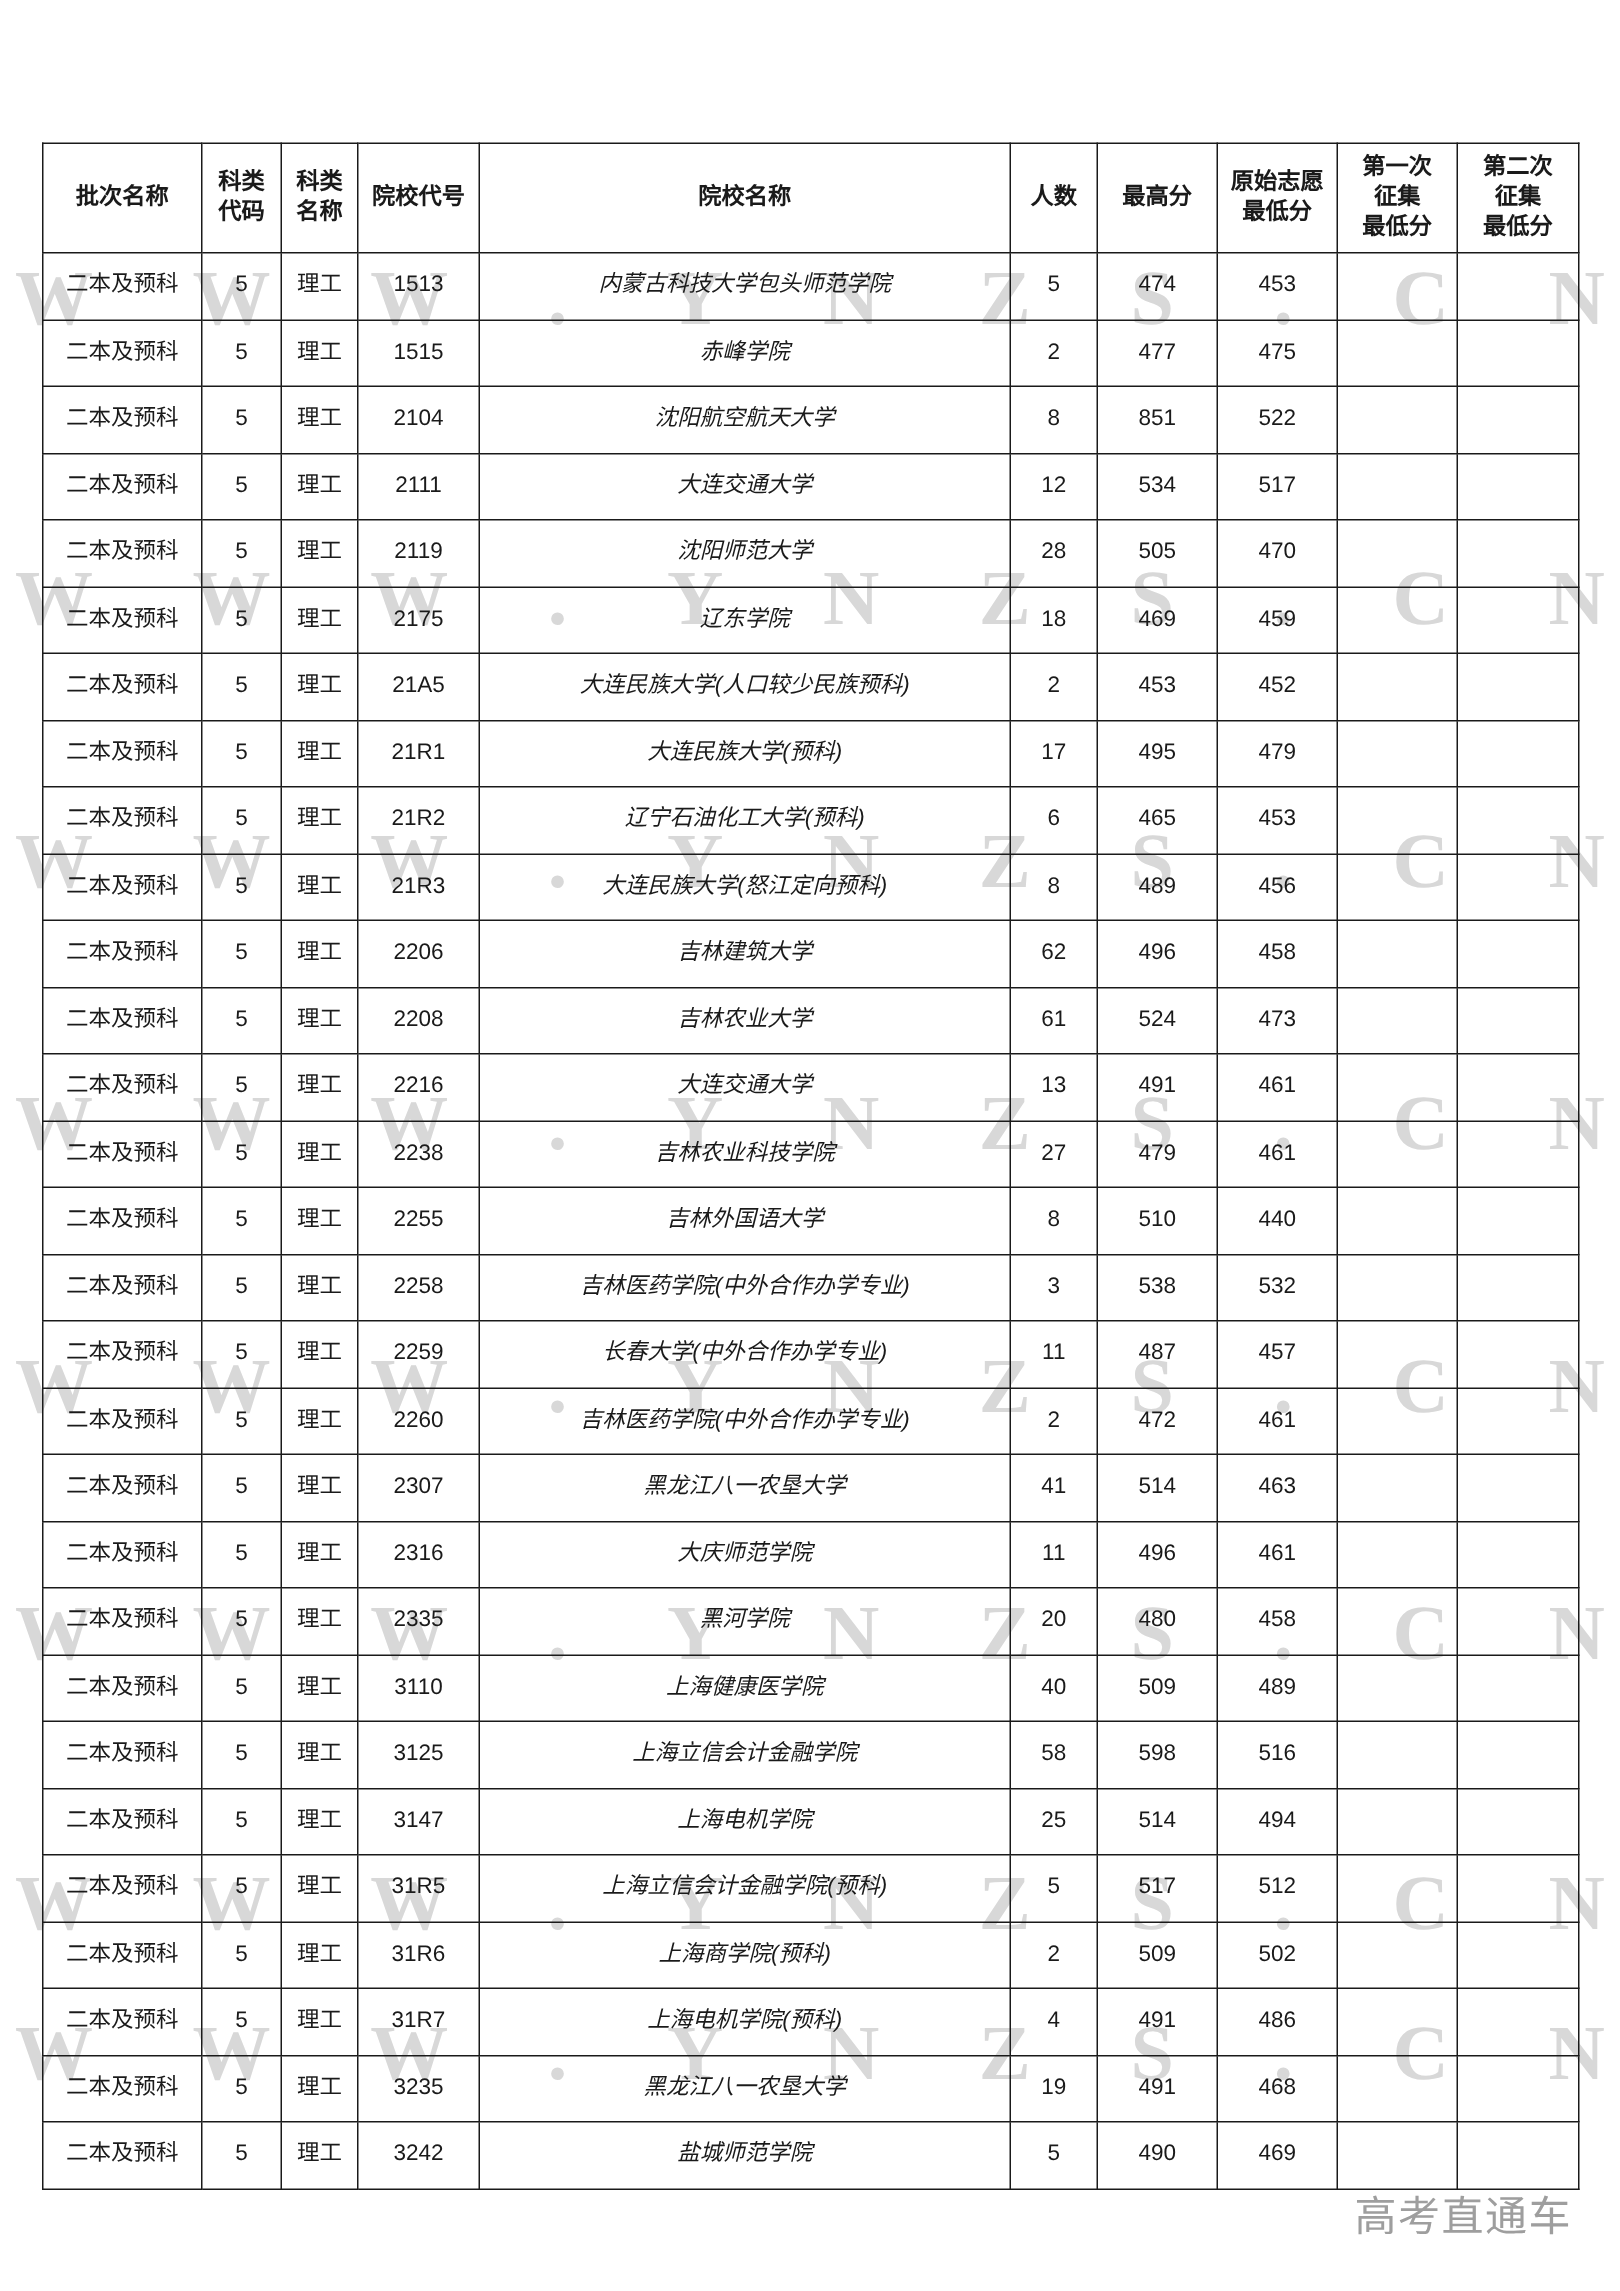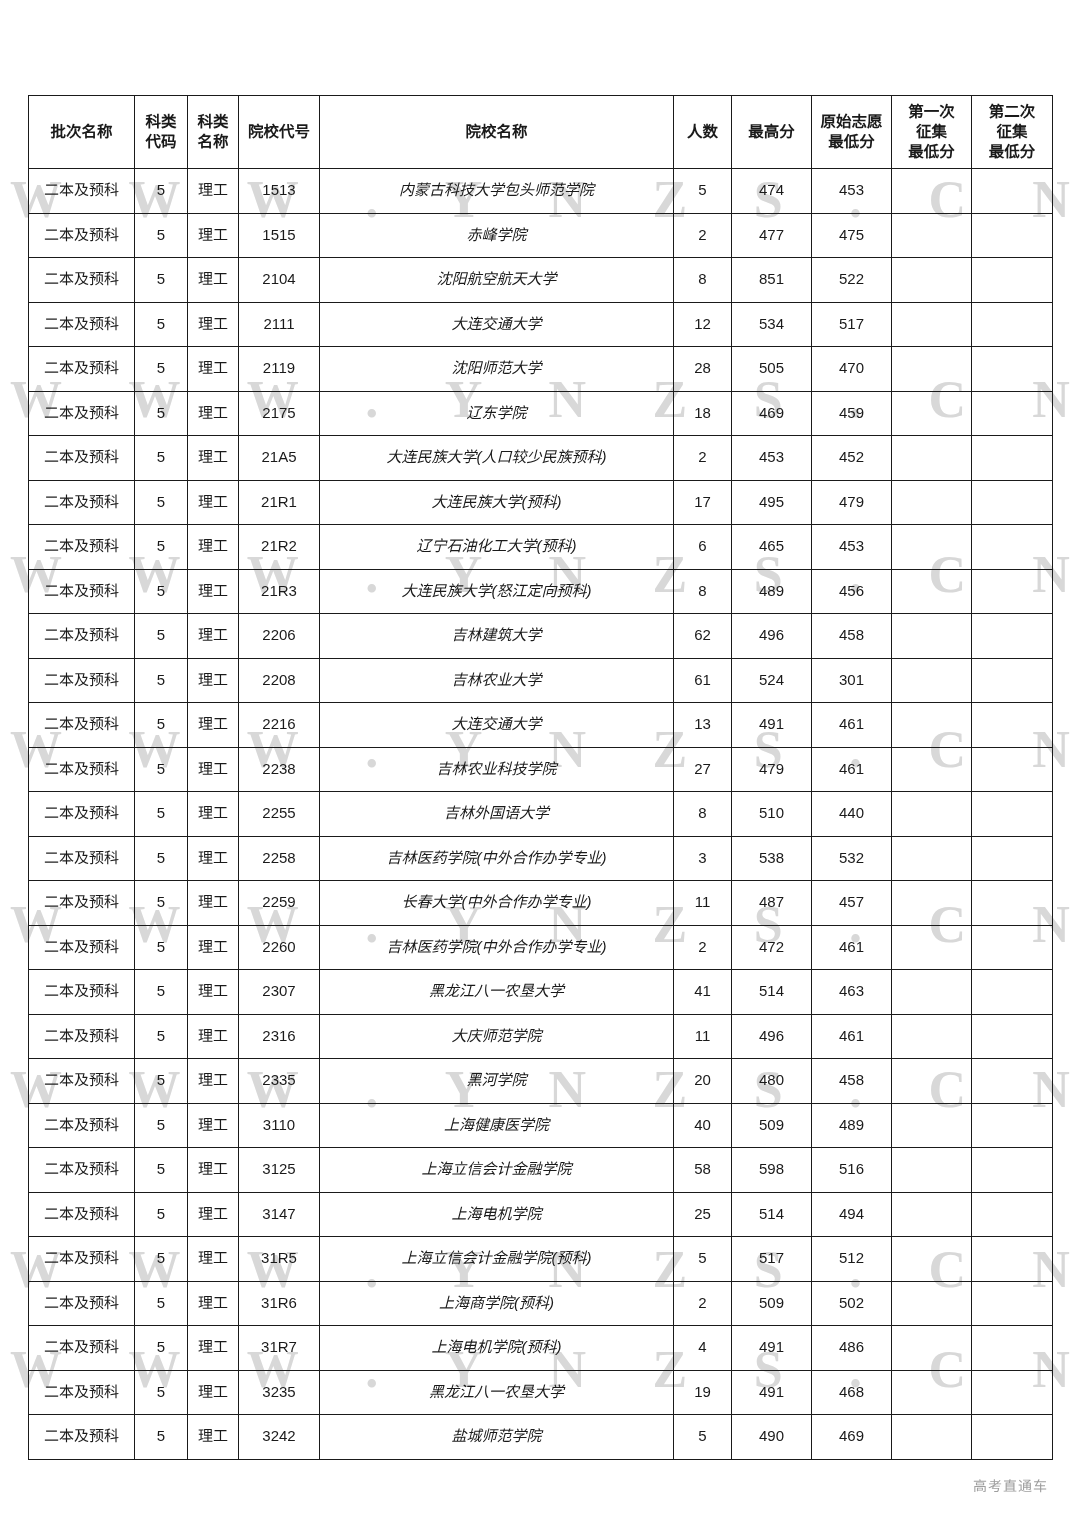--- a/index.html
+++ b/index.html
@@ -97,21 +97,21 @@
   col.c-max   {width:80px;}
   col.c-orig  {width:80px;}
   col.c-r1    {width:80px;}
   col.c-r2    {width:81px;}
 
   
   #brand{
     position:absolute;
     right:32px;
     bottom:32px;
-    font-size:14px;
+    font-size:28px;
     color:#9e9e9e;
     font-family:"Liberation Sans","DejaVu Sans",sans-serif;
     letter-spacing:1px;
     z-index:20;
   }
 </style>
 </head>
 <body>
 
 <div id="watermark-layer">
@@ -420,21 +420,21 @@
           <td></td>
         </tr>
         <tr>
           <td>二本及预科</td>
           <td>5</td>
           <td>理工</td>
           <td>2208</td>
           <td class="school-name">吉林农业大学</td>
           <td>61</td>
           <td>524</td>
-          <td>301</td>
+          <td>473</td>
           <td></td>
           <td></td>
         </tr>
         <tr>
           <td>二本及预科</td>
           <td>5</td>
           <td>理工</td>
           <td>2216</td>
           <td class="school-name">大连交通大学</td>
           <td>13</td>

